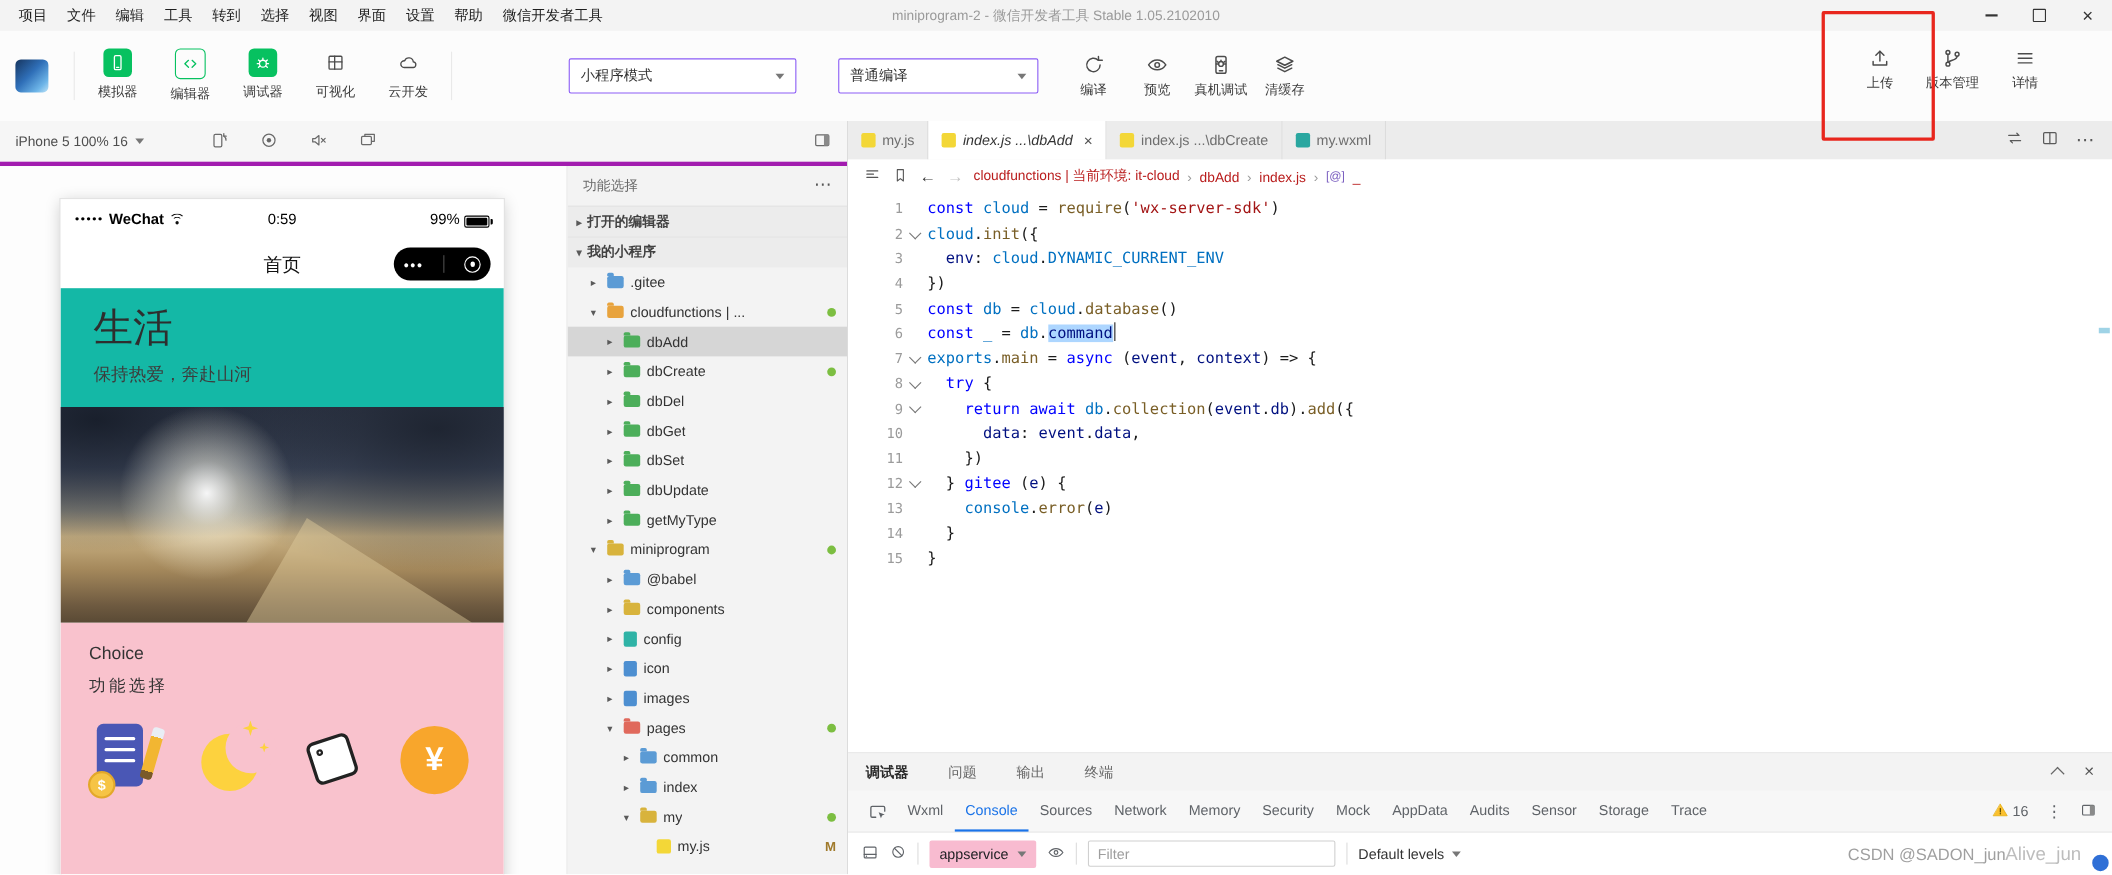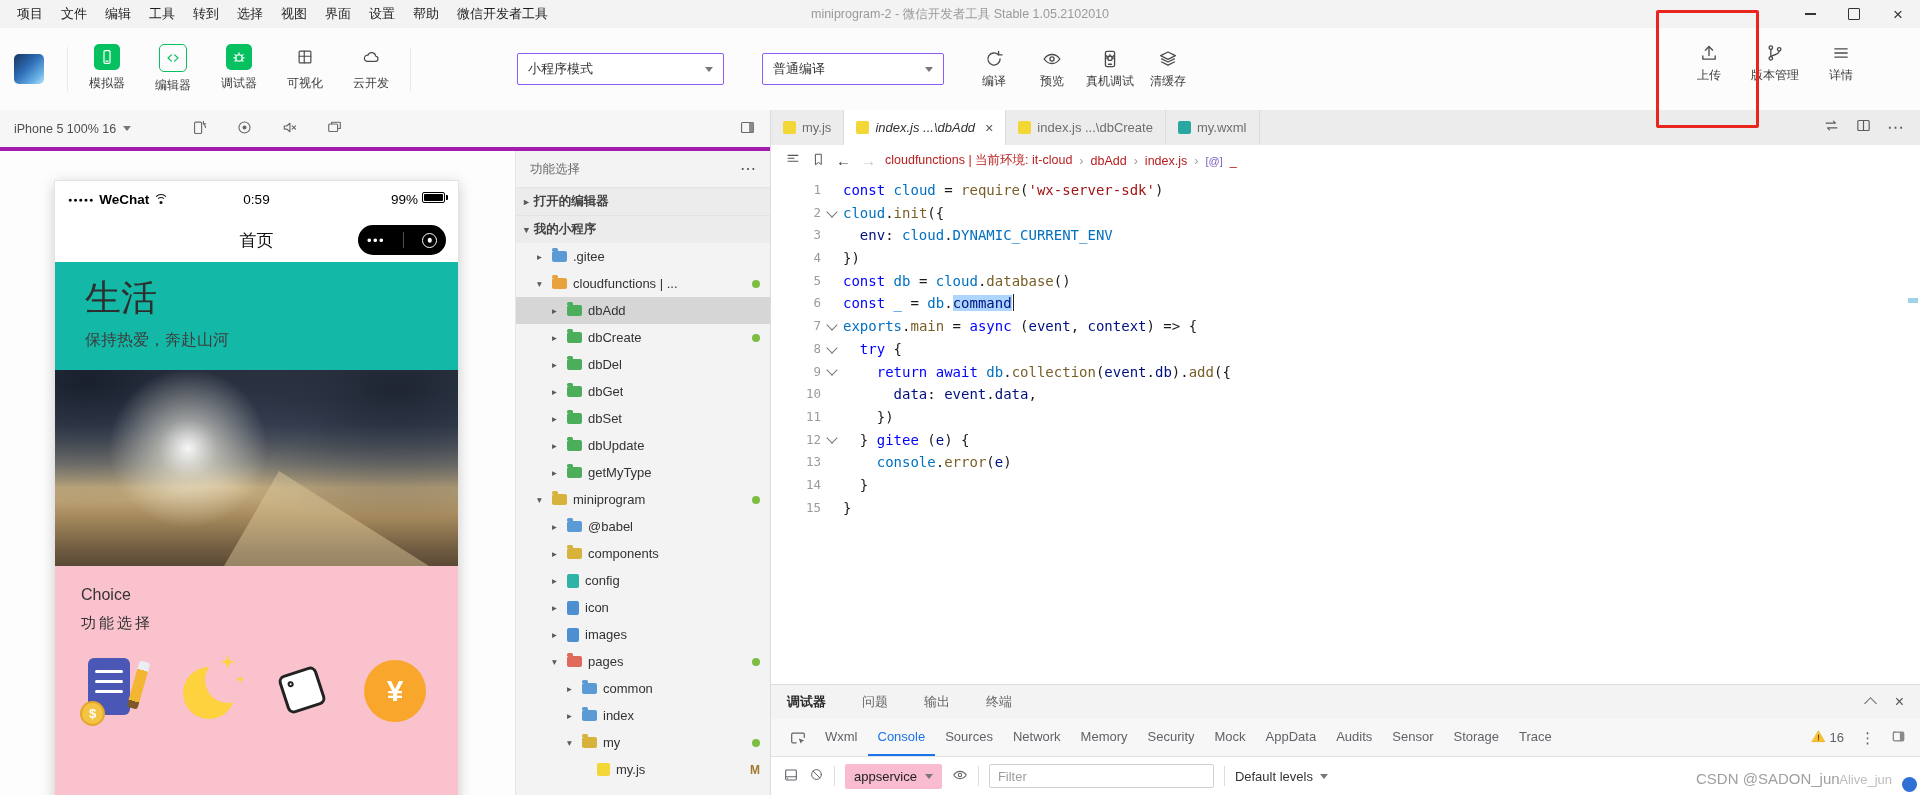--- a/index.html
+++ b/index.html
@@ -55,21 +55,21 @@
          box-shadow:0 0 0 1px #e3e3e3,0 3px 14px rgba(0,0,0,.22)}
   .p-status{height:37px;display:flex;align-items:center;padding:0 13px;font-size:13.5px;color:#000;position:relative}
   .sig-dots{font-size:7px;letter-spacing:1px;margin-right:5px}
   .carrier{font-weight:bold;margin-right:4px}
   .wifi{position:relative;width:15px;height:11px;display:inline-block}
   .wifi i{position:absolute;left:50%;transform:translateX(-50%);border:1.6px solid transparent;border-top-color:#111;border-radius:50%}
   .wifi i:nth-child(1){width:13px;height:13px;top:0}
   .wifi i:nth-child(2){width:7px;height:7px;top:3px}
   .wifi b{position:absolute;left:50%;transform:translateX(-50%);top:7px;width:3px;height:3px;background:#111;border-radius:50%}
   .p-time{position:absolute;left:0;right:0;text-align:center;font-weight:normal}
-  .batt-wrap{margin-left:auto;display:flex;align-items:flex-start;gap:4px;z-index:1}
+  .batt-wrap{margin-left:auto;display:flex;align-items:flex-end;gap:4px;z-index:1}
   .batt{width:23px;height:11px;border:1px solid #000;border-radius:2px;position:relative;padding:1px;box-sizing:border-box}
   .batt::after{content:'';position:absolute;right:-3.5px;top:2px;width:2px;height:5px;background:#000;border-radius:0 1px 1px 0}
   .batt-fill{display:block;width:100%;height:100%;background:#000;border-radius:1px}
   .p-nav{height:44px;position:relative;display:flex;align-items:center;justify-content:center;font-size:17px;color:#111}
   .capsule{position:absolute;right:12px;top:7px;width:88px;height:30px;background:#000;border-radius:16px;
            display:flex;align-items:center;justify-content:space-around;color:#fff}
   .cap-dots{font-size:13px;letter-spacing:1.5px}
   .cap-div{width:1px;height:16px;background:rgba(255,255,255,.3)}
   .ring{width:13px;height:13px;border:1.6px solid #fff;border-radius:50%;position:relative;display:inline-block}
   .ring::after{content:'';position:absolute;left:50%;top:50%;transform:translate(-50%,-50%);width:4.5px;height:4.5px;background:#fff;border-radius:50%}
@@ -174,21 +174,21 @@
   .kebab{font-size:15px;color:#5f6368}
   .dbg-row3{height:38px;background:#fff;display:flex;align-items:center;gap:10px;padding-left:12px;font-size:13px;color:#444}
   .vdiv{width:1px;height:20px;background:#ddd}
   .ctx{background:#f8bbd0;height:25px;padding:0 9px;border-radius:2px;display:flex;align-items:center;gap:8px;color:#202124}
   .filter{width:225px;height:24px;border:1px solid #d0d0d0;border-radius:2px;padding:0 8px;font-size:13px;color:#333;
           font-family:"Liberation Sans",sans-serif;box-sizing:border-box}
   .filter::placeholder{color:#9e9e9e}
   .levels{display:flex;align-items:center;gap:7px;color:#333}
   .wm{position:absolute;right:28px;bottom:8px;pointer-events:none;white-space:nowrap}
   .wm-a{color:#8f8f8f;font-size:15px;opacity:.85}
-  .wm-b{color:#bdbdbd;font-size:13px;margin-left:-4px}
+  .wm-b{color:#bdbdbd;font-size:17px;margin-left:-4px}
   .corner{position:absolute;right:3px;bottom:3px;width:15px;height:15px;border-radius:50%;background:#2f6fd6}
 </style>
 </head>
 <body>
 
 <div class="app">
 
   <div class="menubar">
     <div class="menu-items">
         <span class="menu-item">项目</span>

